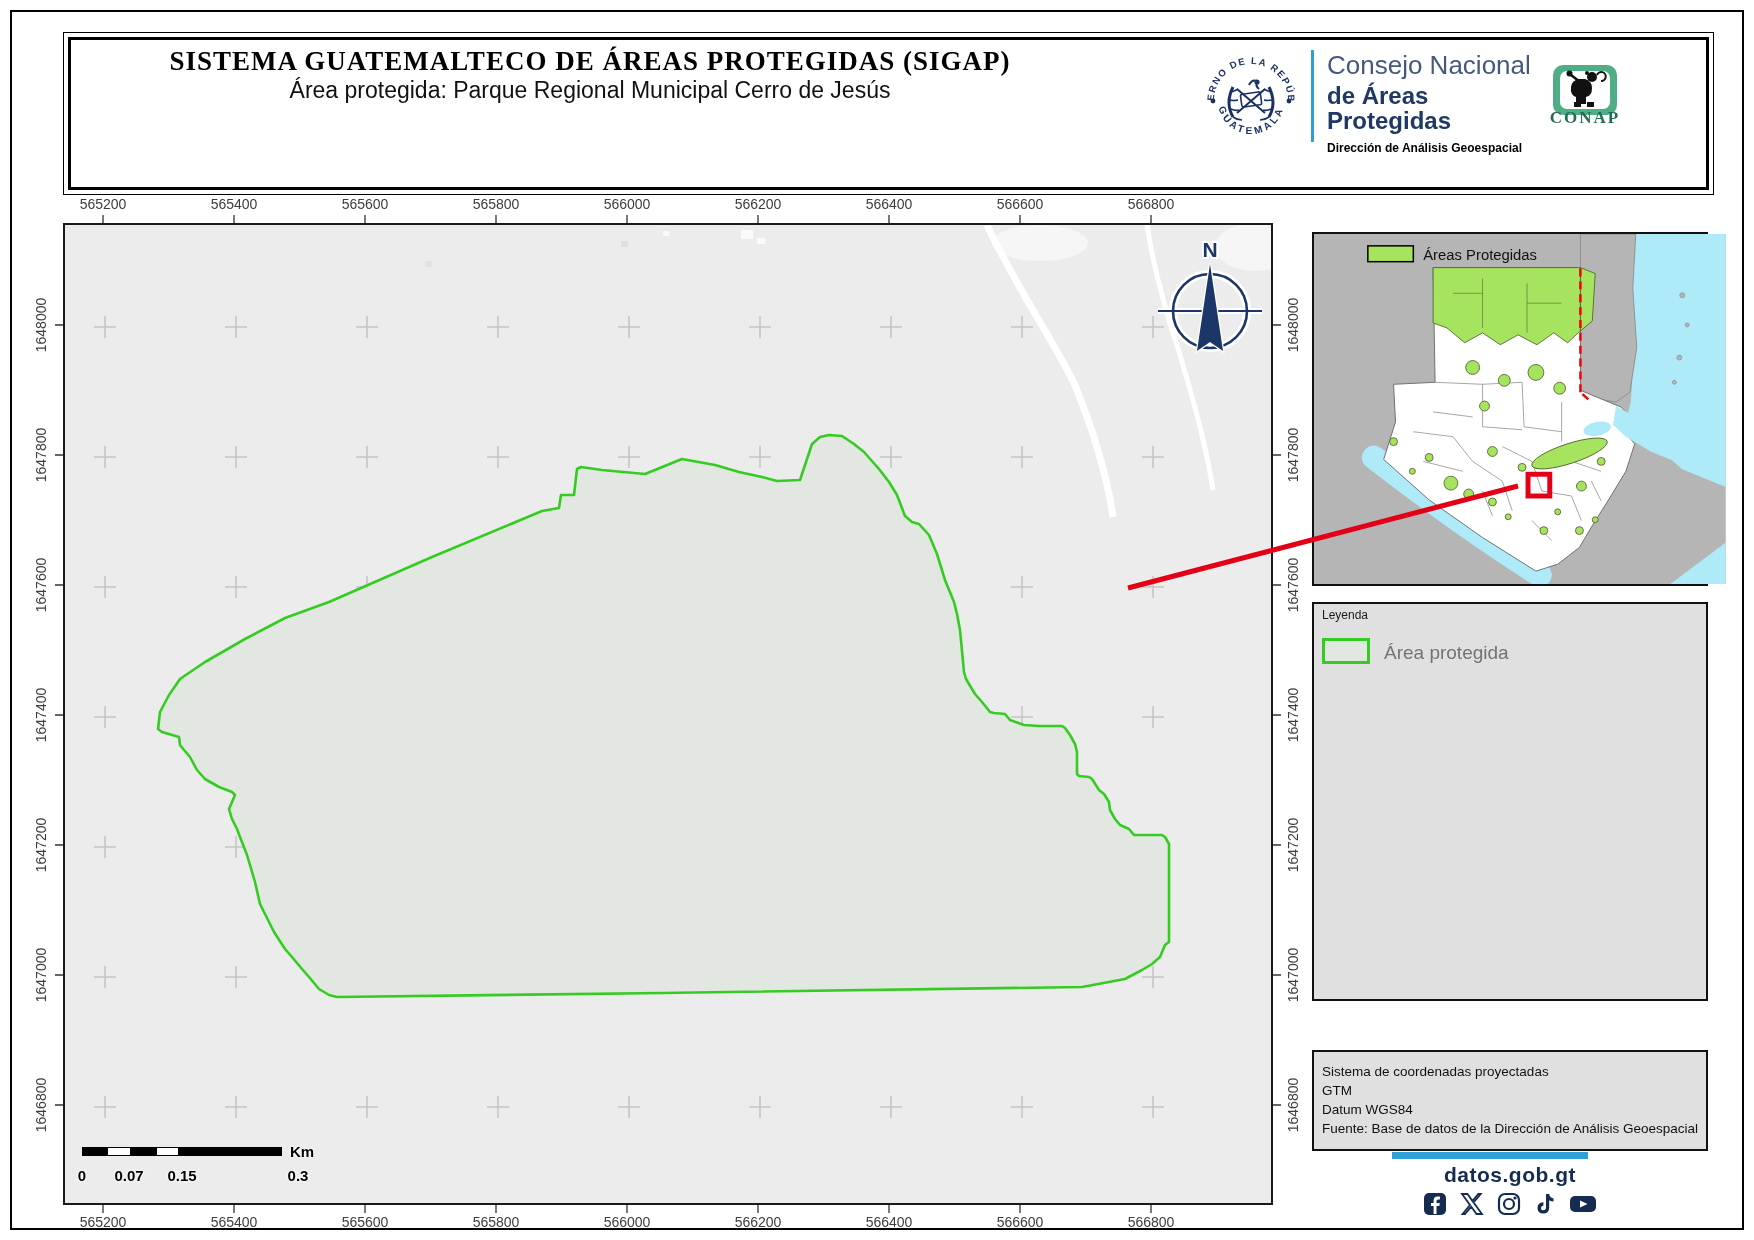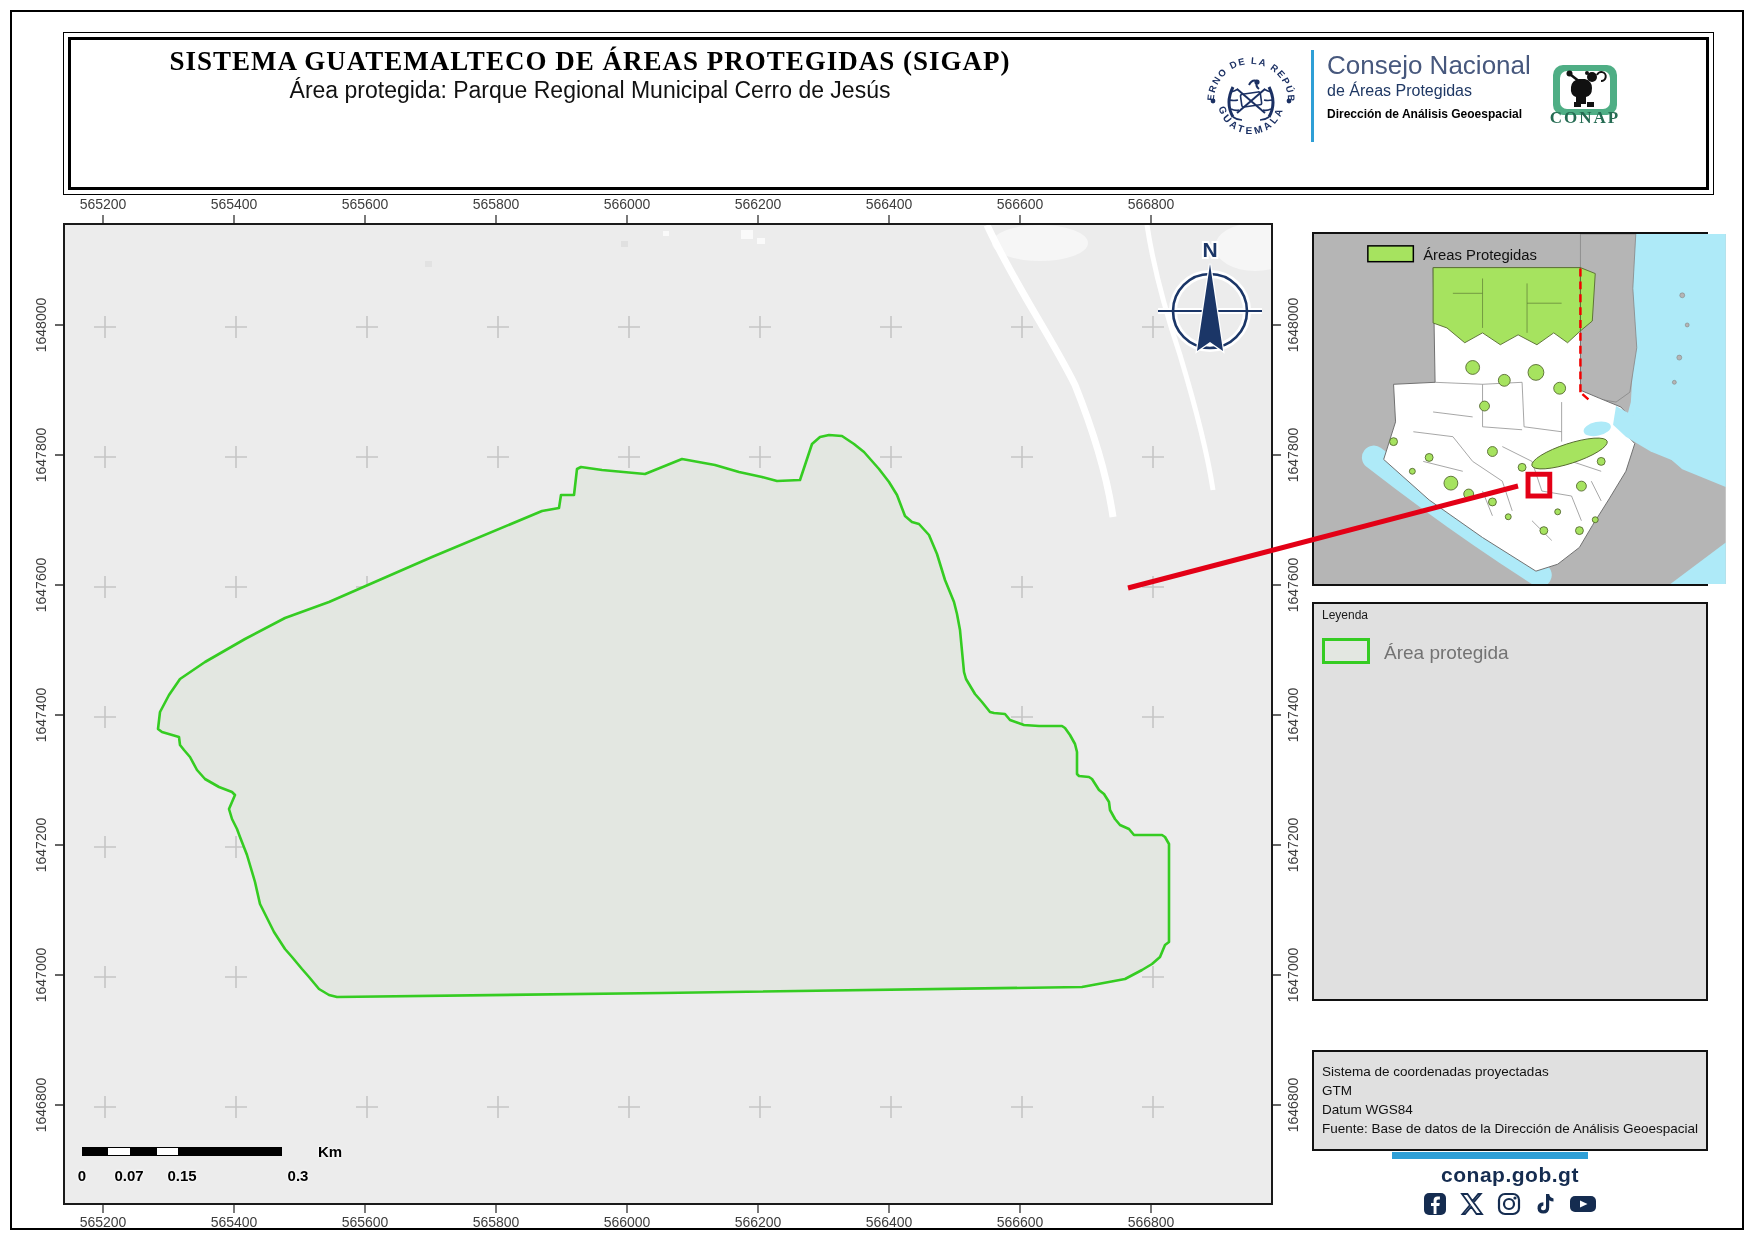--- a/index.html
+++ b/index.html
@@ -9,38 +9,38 @@
   #page-border{position:absolute;inset:10px;border:2px solid #000;}
   
   #header-box{position:absolute;left:63px;top:32px;width:1649px;height:161px;border:1px solid #000;background:#fff;}
   #header-box-inner{position:absolute;inset:4px;border:3px solid #000;}
   #title-block{position:absolute;left:90px;top:46px;width:1000px;text-align:center;}
   #map-title{font-family:"Liberation Serif",serif;font-weight:bold;font-size:27px;letter-spacing:1px;color:#000;}
   #map-subtitle{font-size:23px;color:#111;margin-top:0;}
   #org-divider{position:absolute;left:1311px;top:50px;width:3px;height:92px;background:#2f9fd6;}
   #org-text{position:absolute;left:1327px;top:52px;width:230px;line-height:1.05;}
   .org-l1{font-size:26px;color:#47587d;}
-  .org-l2{font-size:16px;font-weight:normal;color:#1f3864;margin-top:4px;}
+  .org-l2{font-size:24px;font-weight:bold;color:#1f3864;margin-top:4px;}
   .org-l3{font-size:12px;font-weight:bold;color:#000000;margin-top:8px;}
   
   .xtick{position:absolute;width:70px;margin-left:-35px;text-align:center;font-size:14px;color:#3d3d3d;}
   .ytick{position:absolute;width:70px;height:16px;margin-top:-8px;margin-left:-35px;text-align:center;
          font-size:14px;color:#3d3d3d;transform:rotate(-90deg);}
   
   #main-map{position:absolute;left:63px;top:223px;width:1210px;height:982px;border:2px solid #1a1a1a;
             box-sizing:border-box;background:#ececec;}
   #area-label{position:absolute;left:558px;top:728px;width:210px;text-align:center;
               font-size:19px;line-height:25px;color:#2d2d2d;}
   
   .sb-seg{position:absolute;top:1147px;height:9px;border:1px solid #000;box-sizing:border-box;}
   .sb-black{background:#000;} .sb-white{background:#fff;}
   .sb-label{position:absolute;top:1167px;font-size:15px;font-weight:bold;color:#000;
             text-shadow:0 0 3px #fff,0 0 3px #fff;width:60px;margin-left:-30px;text-align:center;}
   #sb-unit{position:absolute;left:290px;top:1143px;font-size:15px;font-weight:bold;color:#000;
-           text-shadow:0 0 3px #fff,0 0 3px #fff;margin-left:28px;}
+           text-shadow:0 0 3px #fff,0 0 3px #fff;}
   
   #inset-wrap{position:absolute;left:1312px;top:232px;width:396px;height:354px;border:2px solid #111;
               box-sizing:border-box;background:#b5b5b5;padding-left:20px;}
   #legend-panel{position:absolute;left:1312px;top:602px;width:396px;height:399px;border:2px solid #111;
                 box-sizing:border-box;background:#e0e0e0;}
   #legend-title{position:absolute;left:8px;top:4px;font-size:12px;color:#1a1a1a;}
   #legend-swatch{position:absolute;left:8px;top:34px;width:48px;height:26px;background:#e3e7e1;border:3px solid #35cc22;box-sizing:border-box;}
   #legend-item-label{position:absolute;left:70px;top:38px;font-size:19px;color:#737373;}
   #credits-box{position:absolute;left:1312px;top:1050px;width:396px;height:101px;border:2px solid #111;
                box-sizing:border-box;background:#e0e0e0;padding:10px 8px;font-size:13.5px;line-height:19px;color:#111;}
@@ -264,21 +264,21 @@
   </div>
 
   <div id="credits-box">
     <div>Sistema de coordenadas proyectadas</div>
     <div>GTM</div>
     <div>Datum WGS84</div>
     <div>Fuente: Base de datos de la Dirección de Análisis Geoespacial</div>
   </div>
 
   <div id="footer-bar"></div>
-  <div id="footer-site">conap.gob.gt</div>
+  <div id="footer-site">datos.gob.gt</div>
   <div id="social-row">
     <svg width="24" height="24" viewBox="0 0 24 24">
       <rect x="1" y="1" width="22" height="22" rx="5" fill="#152c50"></rect>
       <path d="M13.5,22 v-8 h2.8 l0.5,-3 h-3.3 v-2 q0,-1.5 1.6,-1.5 h1.8 V4.6 q-1,-0.2 -2.3,-0.2 q-4,0 -4,3.8 V11 H8 v3 h2.6 v8 z" fill="#fff"></path>
     </svg>
     <svg width="24" height="24" viewBox="0 0 24 24">
       <path d="M2,2 L10,13 L2.5,22 H5 L11.2,14.6 L16.5,22 H22 L13.6,10.5 L20.8,2 H18.3 L12.4,9 L7.5,2 Z" fill="none" stroke="#152c50" stroke-width="1.8"></path>
     </svg>
     <svg width="24" height="24" viewBox="0 0 24 24">
       <rect x="2" y="2" width="20" height="20" rx="6" fill="none" stroke="#152c50" stroke-width="2.2"></rect>

